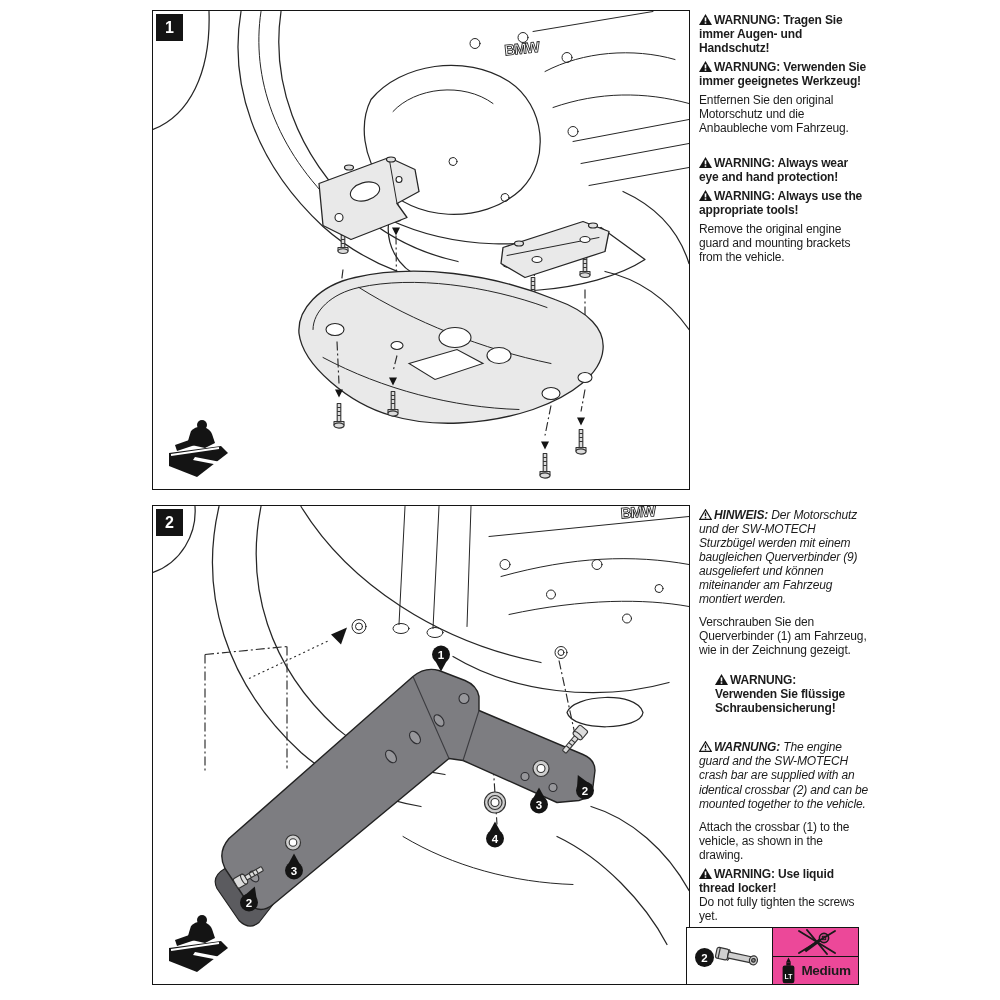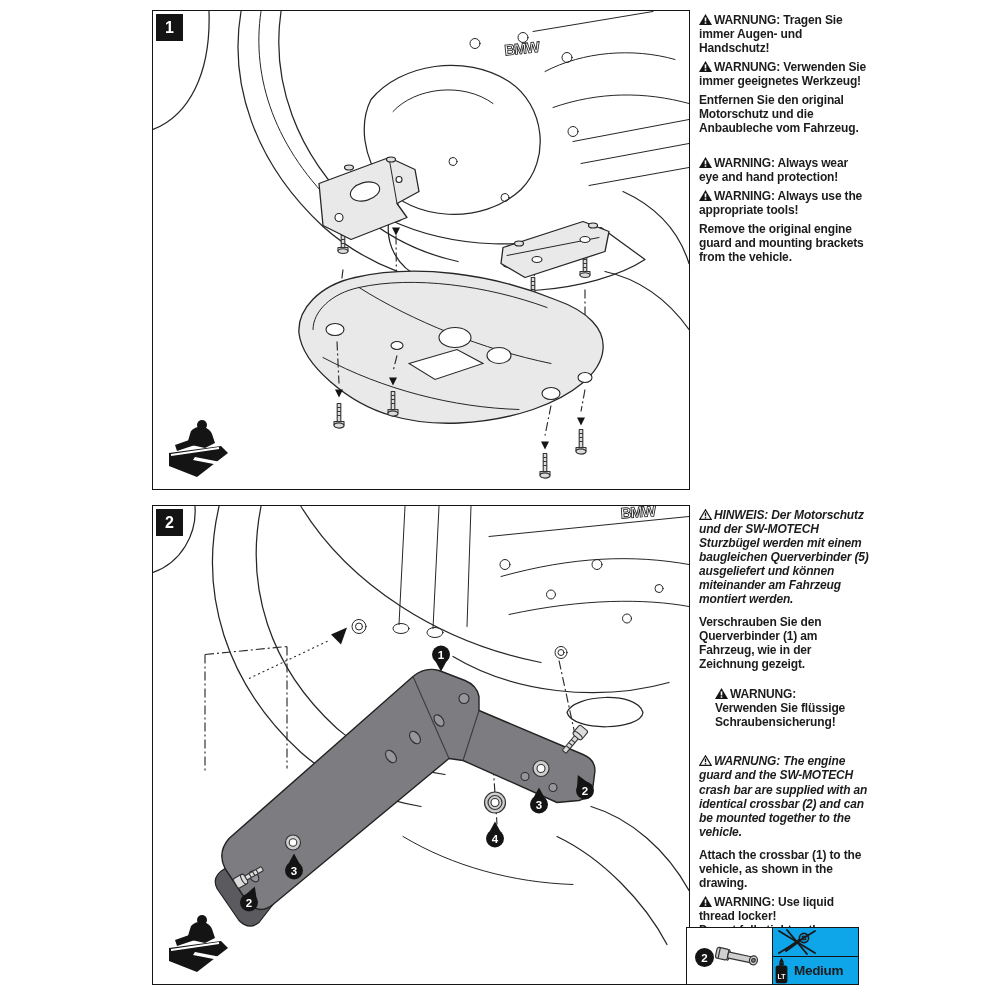--- a/index.html
+++ b/index.html
@@ -17,37 +17,37 @@
     position:absolute;left:3px;top:3px;width:27px;height:27px;background:#141414;
     color:#fff;font-weight:bold;font-size:16px;display:flex;align-items:center;justify-content:center;
     z-index:5;
   }
   .mech{position:absolute;left:12px;bottom:8px;width:76px;height:66px;z-index:4;}
 
   
   .textcol{position:absolute;left:699px;width:170px;font-size:12px;line-height:1.17;letter-spacing:-0.15px;}
   #textcol1{top:13px;}
   #textcol2{top:508px;}
-  .textcol p{margin:0 0 5px 0;font-weight:bold;}
+  .textcol p{margin:0 0 5px 0;}
   .textcol p.body{margin:0 0 12px 0;}
   .textcol p.body.tight{margin:1px 0 5px 0;}
   .textcol p.warn{font-weight:bold;}
   .textcol p.notice{font-style:italic;margin:0 0 9px 0;}
   .textcol p.notice b{font-style:italic;}
   .langgap{height:9px;}
   .tri{display:inline-block;width:13px;height:11px;vertical-align:-1px;margin-right:2px;}
 
   
   .parts-table{
     position:absolute;left:686px;top:927px;width:173px;height:58px;border:1.7px solid #141414;
     background:#fff;box-sizing:border-box;display:flex;z-index:6;
   }
   .parts-left{flex:1;position:relative;background:#fff;}
   .parts-right{width:86px;border-left:1.7px solid #141414;display:flex;flex-direction:column;box-sizing:border-box;}
-  .parts-cell{flex:1;background:#0ea5e9;display:flex;align-items:center;justify-content:flex-start;gap:4px;}
+  .parts-cell{flex:1;background:#ec4899;display:flex;align-items:center;justify-content:center;gap:4px;}
   .parts-cell.top{border-bottom:1.7px solid #141414;}
   .qty-badge{
     position:absolute;left:8px;top:20px;width:19px;height:19px;border-radius:50%;
     background:#141414;color:#fff;font-size:11.5px;font-weight:bold;
     display:flex;align-items:center;justify-content:center;
   }
   .medium-label{font-weight:bold;font-size:13.5px;letter-spacing:-0.3px;}
 
   
   .ln{fill:none;stroke:#262626;stroke-width:1.25;stroke-linecap:round;stroke-linejoin:round;}
@@ -377,21 +377,21 @@
   </p>
   <p class="body">Remove the original engine guard and mounting brackets from the vehicle.</p>
 </div>
 
 <div class="textcol" id="textcol2">
   <p class="notice">
     <span class="tri"><svg viewBox="0 0 13 11" width="13" height="11">
           <path d="M6.5,0.8 L12.3,10.4 L0.7,10.4 Z" fill="#fff" stroke="#141414" stroke-width="1.2"></path>
           <rect x="5.8" y="3.6" width="1.4" height="3.6" fill="#141414"></rect>
           <rect x="5.8" y="8.1" width="1.4" height="1.4" fill="#141414"></rect>
-        </svg></span><b>HINWEIS:</b> <span>Der Motorschutz und der SW-MOTECH Sturzbügel werden mit einem baugleichen Querverbinder (5) ausgeliefert und können miteinander am Fahrzeug montiert werden.</span>
+        </svg></span><b>HINWEIS:</b> <span>Der Motorschutz und der SW-MOTECH Sturzbügel werden mit einem baugleichen Querverbinder (9) ausgeliefert und können miteinander am Fahrzeug montiert werden.</span>
   </p>
   <p class="body tight">Verschrauben Sie den Querverbinder (1) am Fahrzeug, wie in der Zeichnung gezeigt.</p>
   <p class="warn" style="margin:16px;">
     <span class="tri"><svg viewBox="0 0 13 11" width="13" height="11">
           <path d="M6.5,0 L13,11 L0,11 Z" fill="#141414"></path>
           <rect x="5.7" y="3.4" width="1.6" height="4" fill="#fff"></rect>
           <rect x="5.7" y="8.3" width="1.6" height="1.5" fill="#fff"></rect>
         </svg></span><b>WARNUNG:</b> <span>Verwenden Sie flüssige Schraubensicherung!</span>
   </p>
 

